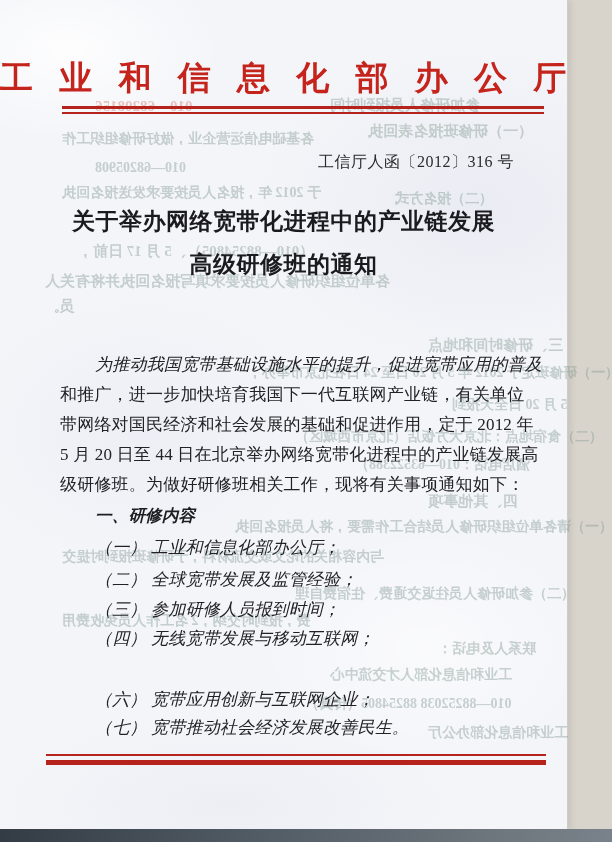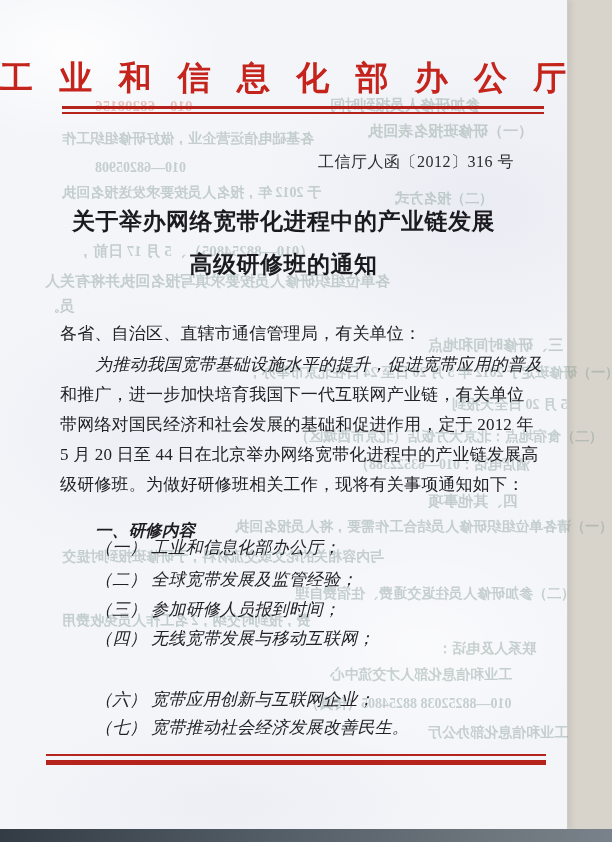--- a/index.html
+++ b/index.html
@@ -95,28 +95,27 @@
 
     <div class="org-header">工 业 和 信 息 化 部 办 公 厅</div>
     <div class="rule hdr-rule-thick"></div>
     <div class="rule hdr-rule-thin"></div>
 
     <div class="doc-number">工信厅人函〔2012〕316 号</div>
 
     <div class="doc-title title-l1">关于举办网络宽带化进程中的产业链发展</div>
     <div class="doc-title title-l2">高级研修班的通知</div>
 
-    <div class="line" style="top:322px">各省、自治区、直辖市通信管理局，有关单位：</div>
     <div class="line ind" style="top:353px">为推动我国宽带基础设施水平的提升，促进宽带应用的普及</div>
     <div class="line" style="top:383px">和推广，进一步加快培育我国下一代互联网产业链，有关单位</div>
     <div class="line" style="top:413px">带网络对国民经济和社会发展的基础和促进作用，定于 2012 年</div>
     <div class="line" style="top:443px">5 月 20 日至 44 日在北京举办网络宽带化进程中的产业链发展高</div>
     <div class="line" style="top:473px">级研修班。为做好研修班相关工作，现将有关事项通知如下：</div>
 
-    <div class="line ind sec-heading" style="top:520px">一、研修内容</div>
+    <div class="line ind sec-heading" style="top:505px">一、研修内容</div>
 
     <div class="line ind" style="top:536px">（一） 工业和信息化部办公厅；</div>
     <div class="line ind" style="top:568px">（二） 全球宽带发展及监管经验；</div>
     <div class="line ind" style="top:598px">（三） 参加研修人员报到时间；</div>
     <div class="line ind" style="top:627px">（四） 无线宽带发展与移动互联网；</div>
     <div class="line ind" style="top:688px">（六） 宽带应用创新与互联网企业；</div>
     <div class="line ind" style="top:716px">（七） 宽带推动社会经济发展改善民生。</div>
 
     <div class="rule ftr-rule-thin"></div>
     <div class="rule ftr-rule-thick"></div>

